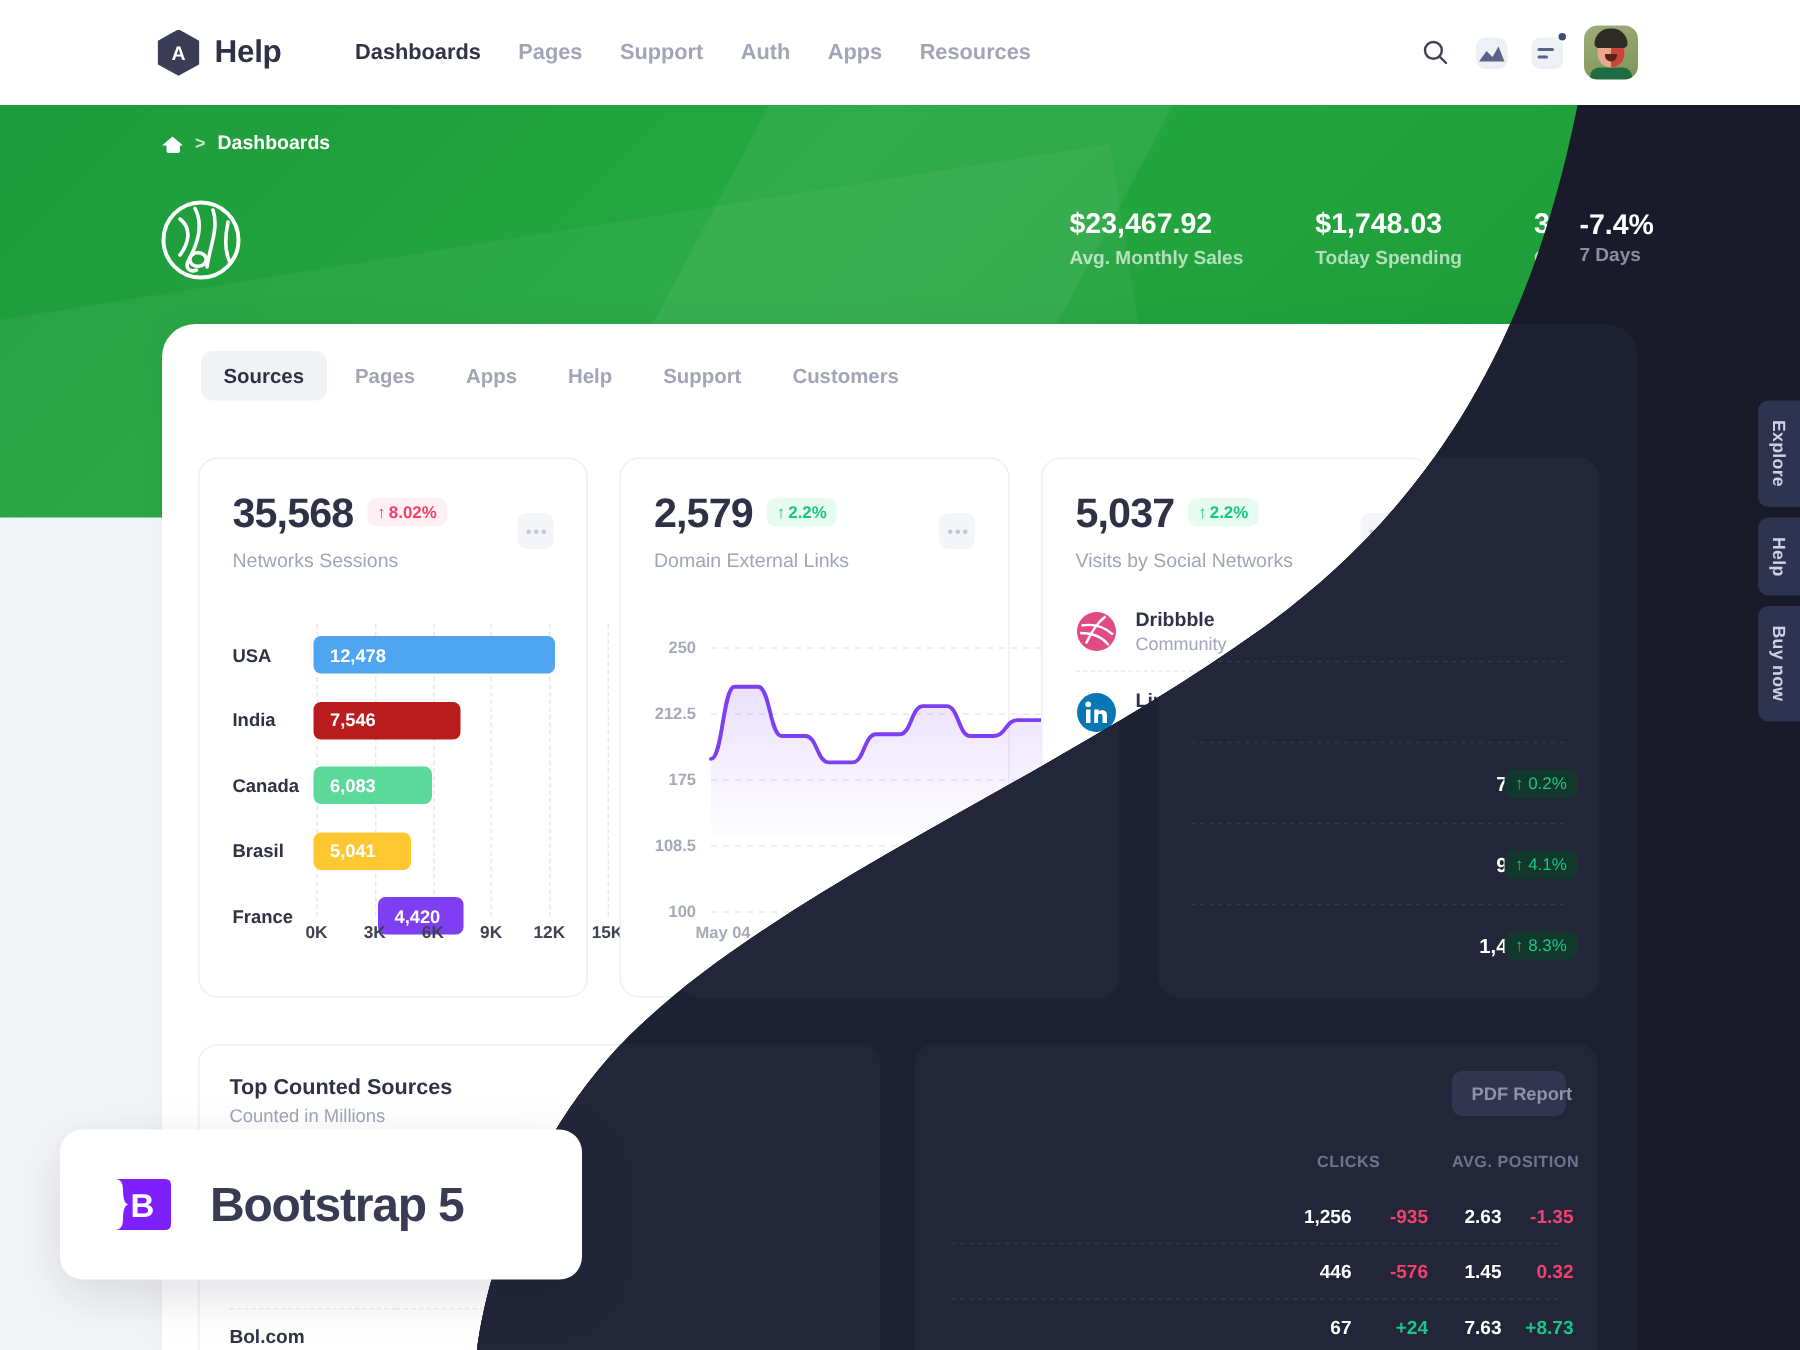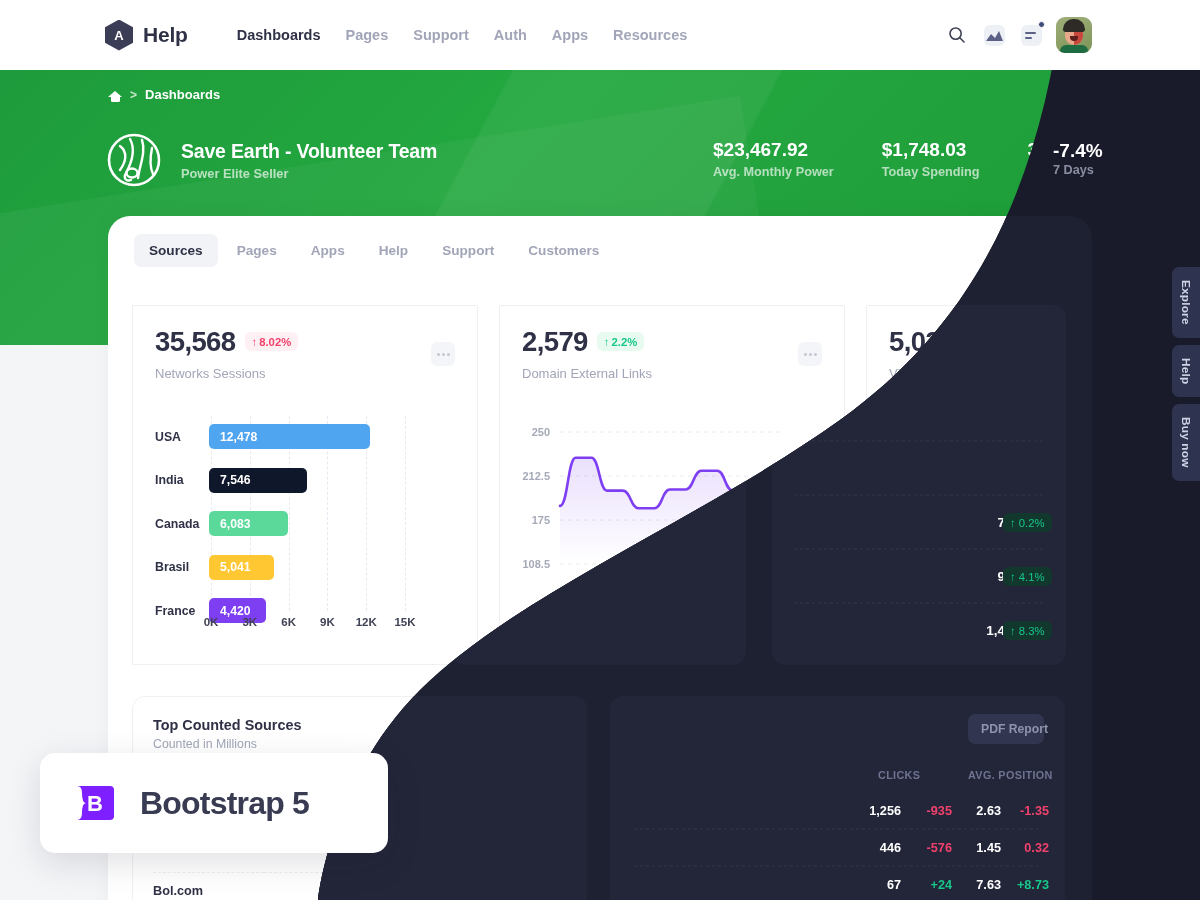--- a/index.html
+++ b/index.html
@@ -81,22 +81,22 @@
     background: #FFFFFF; border-radius: 22px 22px 0 0; z-index: 15;
     box-shadow: 0 -4px 22px rgba(0,0,0,0.035);
   }
   .tabbar { position:absolute; top: 234px; left: 134px; display:flex; align-items:center; gap: 4px; z-index:18;}
   .tab { font-size: 13.6px; font-weight: 600; color:#A1A5B7; padding: 9px 15px; border-radius: 7px; cursor:pointer; white-space:nowrap;}
   .tab.active { background:#F2F3F7; color:#2F3146; font-weight:700; }
 
   
   .cards-row { position:absolute; top: 305px; left: 132px; display:flex; gap: 21px; z-index:18;}
   .stat-card {
-    width: 346px; height: 360px; background:#fff; border:1px solid #EEF0F4;
-    border-radius: 1px; position:relative; padding: 22px 22px 0 22px;
+    width: 260px; height: 360px; background:#fff; border:1px solid #EEF0F4;
+    border-radius: 13px; position:relative; padding: 22px 22px 0 22px;
   }
   .sc-head { display:flex; align-items:center; gap:9px;}
   .sc-num { font-size: 27.5px; font-weight: 700; color:#2F3146; letter-spacing:-.6px; line-height:1;}
   .badge { font-size: 11.3px; font-weight: 700; padding: 3.5px 7px; border-radius: 6px; display:inline-flex; align-items:center; gap:2px; white-space:nowrap;}
   .badge.red { background:#FFF0F3; color:#F1416C; }
   .badge.green { background:#E8FBF1; color:#17C68A; }
   .sc-sub { font-size: 13px; font-weight: 500; color:#A1A5B7; margin-top: 10px;}
   .dots-btn {
     position:absolute; top: 36px; right: 22px; width:24px; height:24px; border-radius:6px;
     background:#F4F5F8; display:flex; align-items:center; justify-content:center; gap:2px; cursor:pointer;
@@ -232,30 +232,26 @@
     <div class="earth-logo">
       <svg width="56" height="56" viewBox="0 0 56 56">
         <circle cx="28" cy="28" r="25" fill="none" stroke="#fff" stroke-width="2.6"></circle>
         <path d="M14 14 C22 20, 20 30, 14 38" fill="none" stroke="#fff" stroke-width="2.4" stroke-linecap="round"></path>
         <path d="M24 7 C30 18, 26 30, 20 41 C17 46, 20 50, 25 48" fill="none" stroke="#fff" stroke-width="2.4" stroke-linecap="round"></path>
         <path d="M36 8 C40 20, 34 32, 32 46" fill="none" stroke="#fff" stroke-width="2.4" stroke-linecap="round"></path>
         <path d="M46 16 C44 26, 44 36, 47 42" fill="none" stroke="#fff" stroke-width="2.4" stroke-linecap="round"></path>
         <ellipse cx="26" cy="41" rx="5.5" ry="4.5" fill="none" stroke="#fff" stroke-width="2.4"></ellipse>
       </svg>
     </div>
-    <div>
-      <div class="team-title">Save Earth - Volunteer Team</div>
-      <div class="team-sub">Power Elite Seller</div>
-    </div>
   </div>
 
   <div class="hstats">
     <div>
       <div class="hstat-val">$23,467.92</div>
-      <div class="hstat-lbl">Avg. Monthly Power</div>
+      <div class="hstat-lbl">Avg. Monthly Sales</div>
     </div>
     <div>
       <div class="hstat-val">$1,748.03</div>
       <div class="hstat-lbl">Today Spending</div>
     </div>
     <div>
       <div class="hstat-val">3.8%</div>
       <div class="hstat-lbl">Overall Share</div>
     </div>
   </div>
@@ -297,31 +293,31 @@
             <i style="left: 155.2px;"></i>
             <i style="left: 194px;"></i>
           </div>
         <div id="bars">
             <div class="brow" style="top: 8px; width: 250px;">
               <div class="blabel">USA</div>
               <div class="bbar" style="width: 161.382px; background: rgb(80, 165, 241);">12,478</div>
             </div>
             <div class="brow" style="top: 51.5px; width: 250px;">
               <div class="blabel">India</div>
-              <div class="bbar" style="width: 97.5949px; background: #0f172a;">7,546</div>
+              <div class="bbar" style="width: 97.5949px; background: #b91c1c;">7,546</div>
             </div>
             <div class="brow" style="top: 95px; width: 250px;">
               <div class="blabel">Canada</div>
               <div class="bbar" style="width: 78.6735px; background: rgb(91, 217, 154);">6,083</div>
             </div>
             <div class="brow" style="top: 138.5px; width: 250px;">
               <div class="blabel">Brasil</div>
               <div class="bbar" style="width: 65.1969px; background: rgb(255, 200, 51);">5,041</div>
             </div>
-            <div class="brow" style="top: 182px; width: 250px;">
+            <div class="brow" style="top: 182px; width: 250px; gap: 43px;">
               <div class="blabel">France</div>
               <div class="bbar" style="width: 57.1653px; background: rgb(126, 63, 242);">4,420</div>
             </div>
           </div>
         <div class="bxaxis" id="bxaxis">
             <span style="left: 0px;">0K</span>
             <span style="left: 38.8px;">3K</span>
             <span style="left: 77.6px;">6K</span>
             <span style="left: 116.4px;">9K</span>
             <span style="left: 155.2px;">12K</span>

